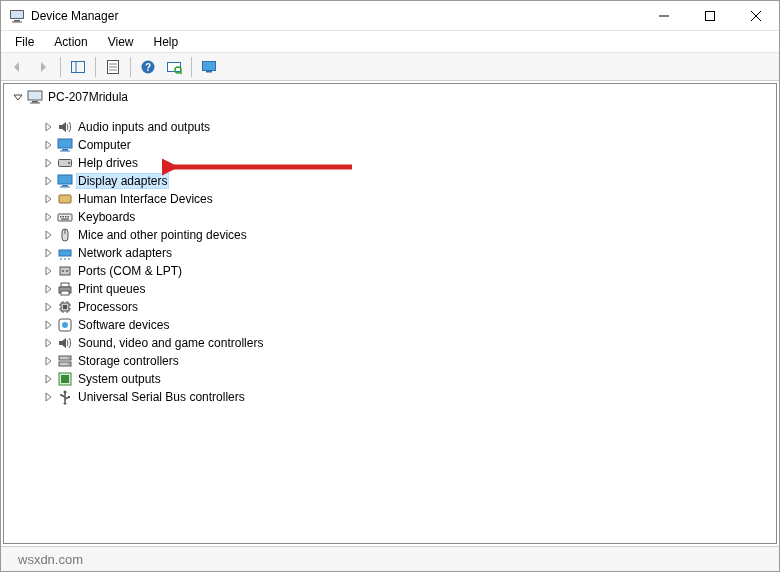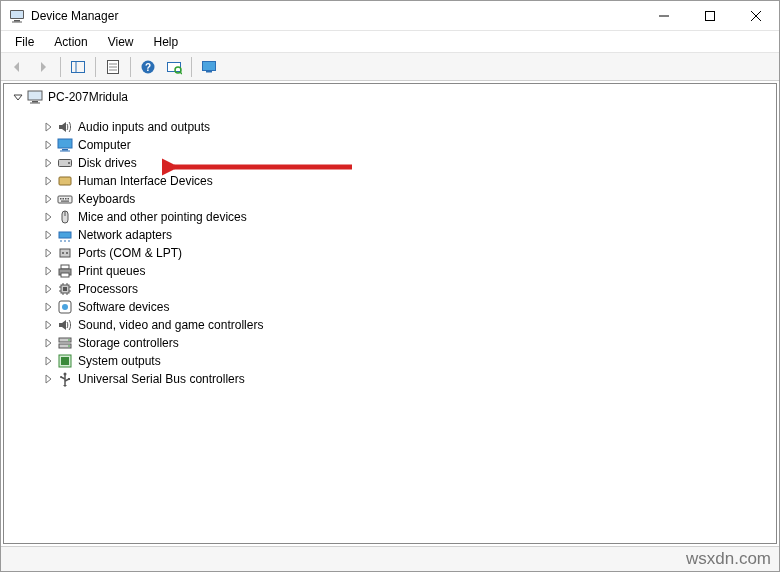--- a/index.html
+++ b/index.html
@@ -120,23 +120,22 @@
     top: 73px;
     pointer-events:none;
   }
   
   .statusbar {
     height: 22px;
     border-top: 1px solid #d0d0d0;
     background:#f6f6f6;
     display:flex;
     align-items:center;
-    justify-content: flex-end;
     padding: 12px 8px;
-    font-size: 17px;
+    font-size: 13px;
     color:#777;
   }
   .statusbar .cell {
     border-left:1px solid #d0d0d0;
     padding-left:8px;
     height:100%;
     display:flex;align-items:center;
   }
 </style>
 </head>
@@ -289,21 +288,38 @@
                   <svg width="10" height="10" viewBox="0 0 10 10">
                     <path d="M3 1 L8 5 L3 9 Z" fill="none" stroke="#777"></path>
                   </svg>
                 </span>
                 <span class="node-icon">
                   <svg width="16" height="16" viewBox="0 0 16 16">
                     <rect x="1.5" y="4.5" width="13" height="7" rx="1" fill="#cfcfcf" stroke="#555"></rect>
                     <circle cx="12" cy="8" r="1" fill="#555"></circle>
                   </svg>
                 </span>
-                <span class="node-label">Disk drives</span>
+                <span class="node-label">Help drives</span>
+              </div>
+            </li>
+            <li>
+              <div class="node">
+                <span class="expander">
+                  <svg width="10" height="10" viewBox="0 0 10 10">
+                    <path d="M3 1 L8 5 L3 9 Z" fill="none" stroke="#777"></path>
+                  </svg>
+                </span>
+                <span class="node-icon">
+                  <svg width="16" height="16" viewBox="0 0 16 16">
+                    <rect x="1" y="2" width="14" height="9" fill="#4aa3df" stroke="#2b6fb5"></rect>
+                    <rect x="5" y="12" width="6" height="1.5" fill="#2b6fb5"></rect>
+                    <rect x="3" y="13.5" width="10" height="1" fill="#2b6fb5"></rect>
+                  </svg>
+                </span>
+                <span class="node-label selected">Display adapters</span>
               </div>
             </li>
             <li>
               <div class="node">
                 <span class="expander">
                   <svg width="10" height="10" viewBox="0 0 10 10">
                     <path d="M3 1 L8 5 L3 9 Z" fill="none" stroke="#777"></path>
                   </svg>
                 </span>
                 <span class="node-icon">

